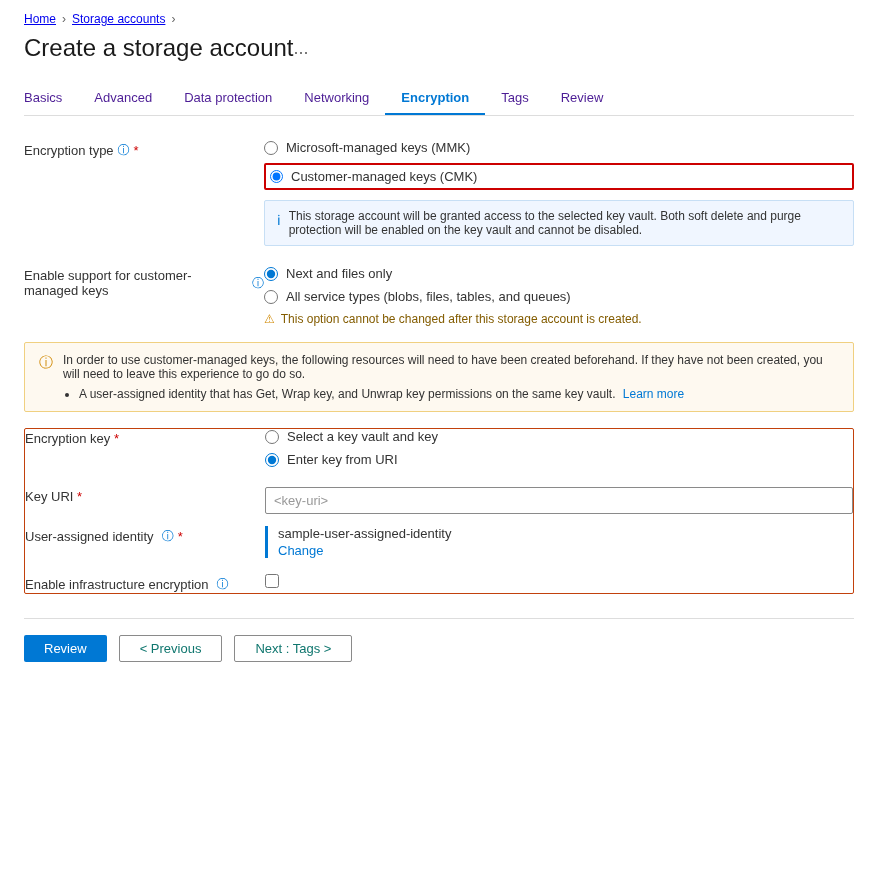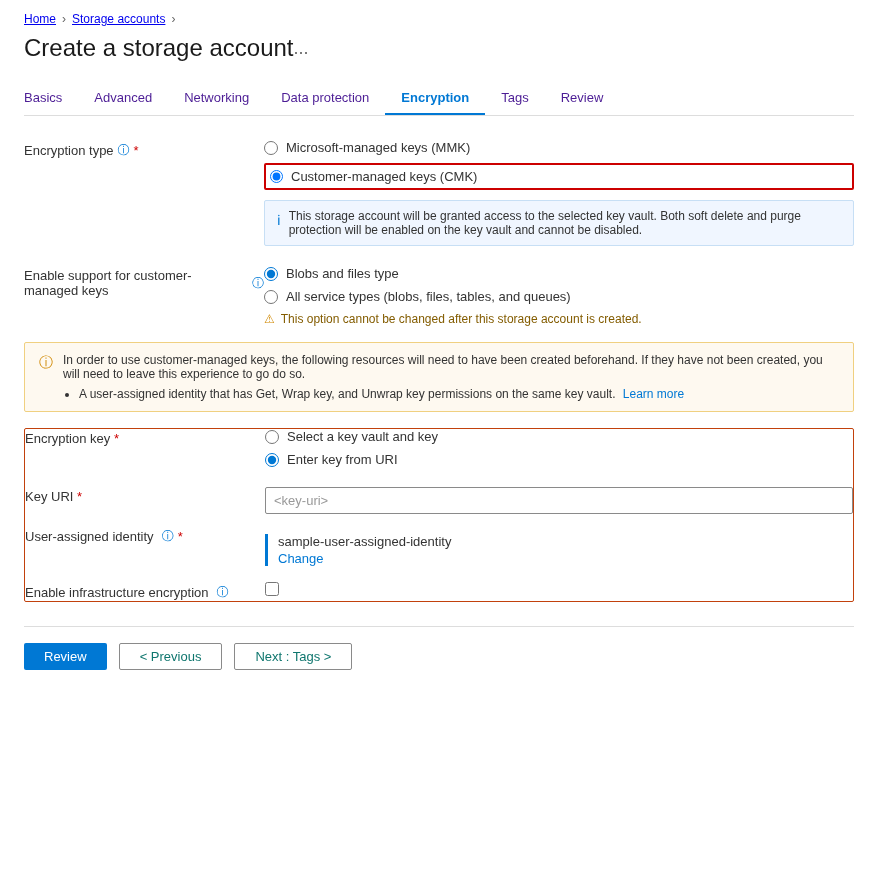--- a/index.html
+++ b/index.html
@@ -51,21 +51,21 @@
     
     .red-section { border: 1px solid #c2410c; border-radius: 2px; padding: 0; margin-bottom: 20px; }
     
     
     .text-input { width: 100%; border: 1px solid #8a8a8a; padding: 5px 8px; font-size: 13px; color: #333; border-radius: 2px; outline: none; }
     .text-input::placeholder { color: #999; }
     
     
     .identity-value { font-size: 13px; color: #333; }
     .identity-change { color: #0078d4; cursor: pointer; text-decoration: none; font-size: 13px; display: block; margin-top: 2px; }
-    .identity-border { border-left: 3px solid #0078d4; padding-left: 10px; margin-top: 8px; }
+    .identity-border { border-left: 3px solid #0078d4; padding-left: 10px; }
     
     
     .checkbox-option { display: flex; align-items: center; gap: 8px; cursor: pointer; }
     .checkbox-option input[type="checkbox"] { width: 14px; height: 14px; cursor: pointer; accent-color: #0078d4; }
     
     
     .bottom-divider { border-top: 1px solid #ddd; margin-top: 24px; padding-top: 16px; }
     .bottom-nav { display: flex; align-items: center; gap: 12px; }
     .btn-review { background: #0078d4; color: #fff; border: none; padding: 6px 20px; font-size: 13px; cursor: pointer; border-radius: 2px; }
     .btn-secondary { background: #fff; color: #0f766e; border: 1px solid #8a8a8a; padding: 5px 20px; font-size: 13px; cursor: pointer; border-radius: 2px; }
@@ -85,22 +85,22 @@
   </div>
 
   <div class="page-title">
     <span>Create a storage account</span>
     <span class="dots">...</span>
   </div>
 
   <div class="tabs">
     <div class="tab">Basics</div>
     <div class="tab">Advanced</div>
+    <div class="tab">Data protection</div>
     <div class="tab">Networking</div>
-    <div class="tab">Data protection</div>
     <div class="tab active">Encryption</div>
     <div class="tab">Tags</div>
     <div class="tab">Review</div>
   </div>
 
   <div class="form-section">
     <div class="form-label">
       <div class="label-with-info">
         <span>Encryption type</span>
         <span class="info-icon">ⓘ</span>
@@ -131,21 +131,21 @@
   <div class="form-section">
     <div class="form-label">
       <div class="label-with-info">
         <span>Enable support for customer-managed keys</span>
         <span class="info-icon" style="margin-left:4px;">ⓘ</span>
       </div>
     </div>
     <div class="form-content">
       <div class="radio-option">
         <input type="radio" name="cmk-support" id="blobs-files" checked="" style="">
-        <label for="blobs-files">Blobs and files type</label>
+        <label for="blobs-files">Next and files only</label>
       </div>
       <div class="radio-option">
         <input type="radio" name="cmk-support" id="all-services" style="">
         <label for="all-services">All service types (blobs, files, tables, and queues)</label>
       </div>
       <div class="warning-inline">
         <span class="warning-icon">⚠</span>
         <span>This option cannot be changed after this storage account is created.</span>
       </div>
     </div>

